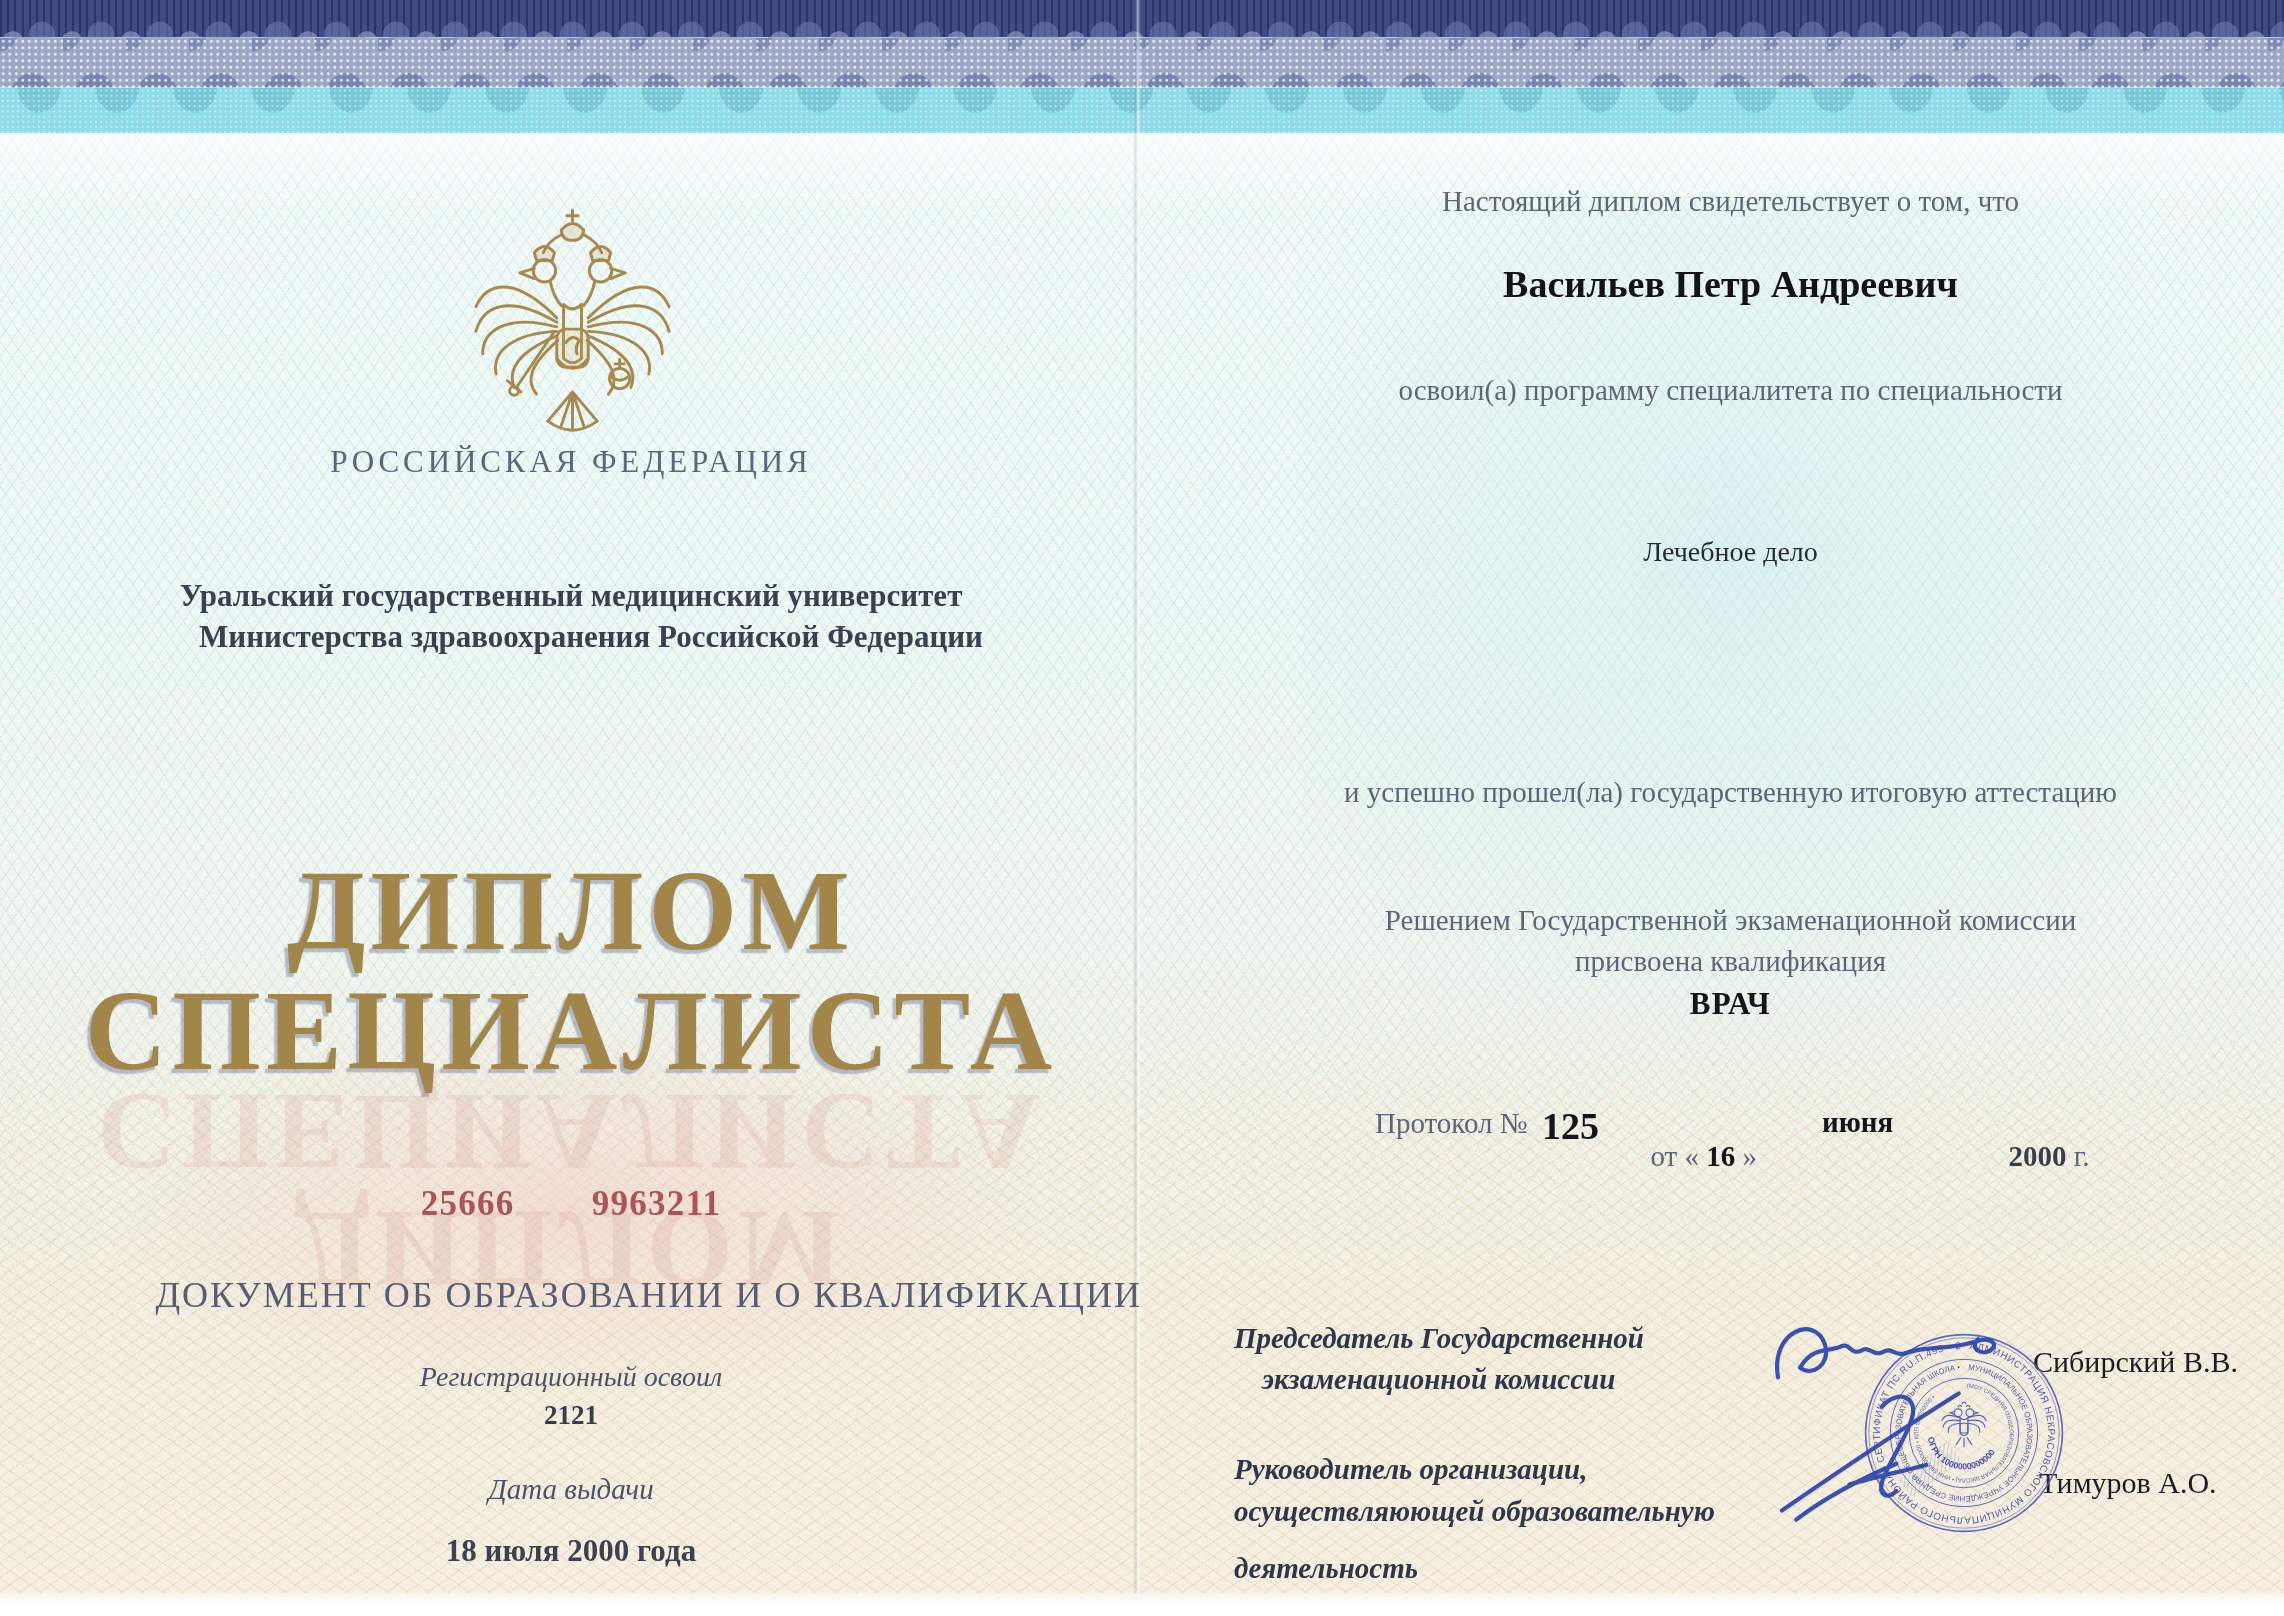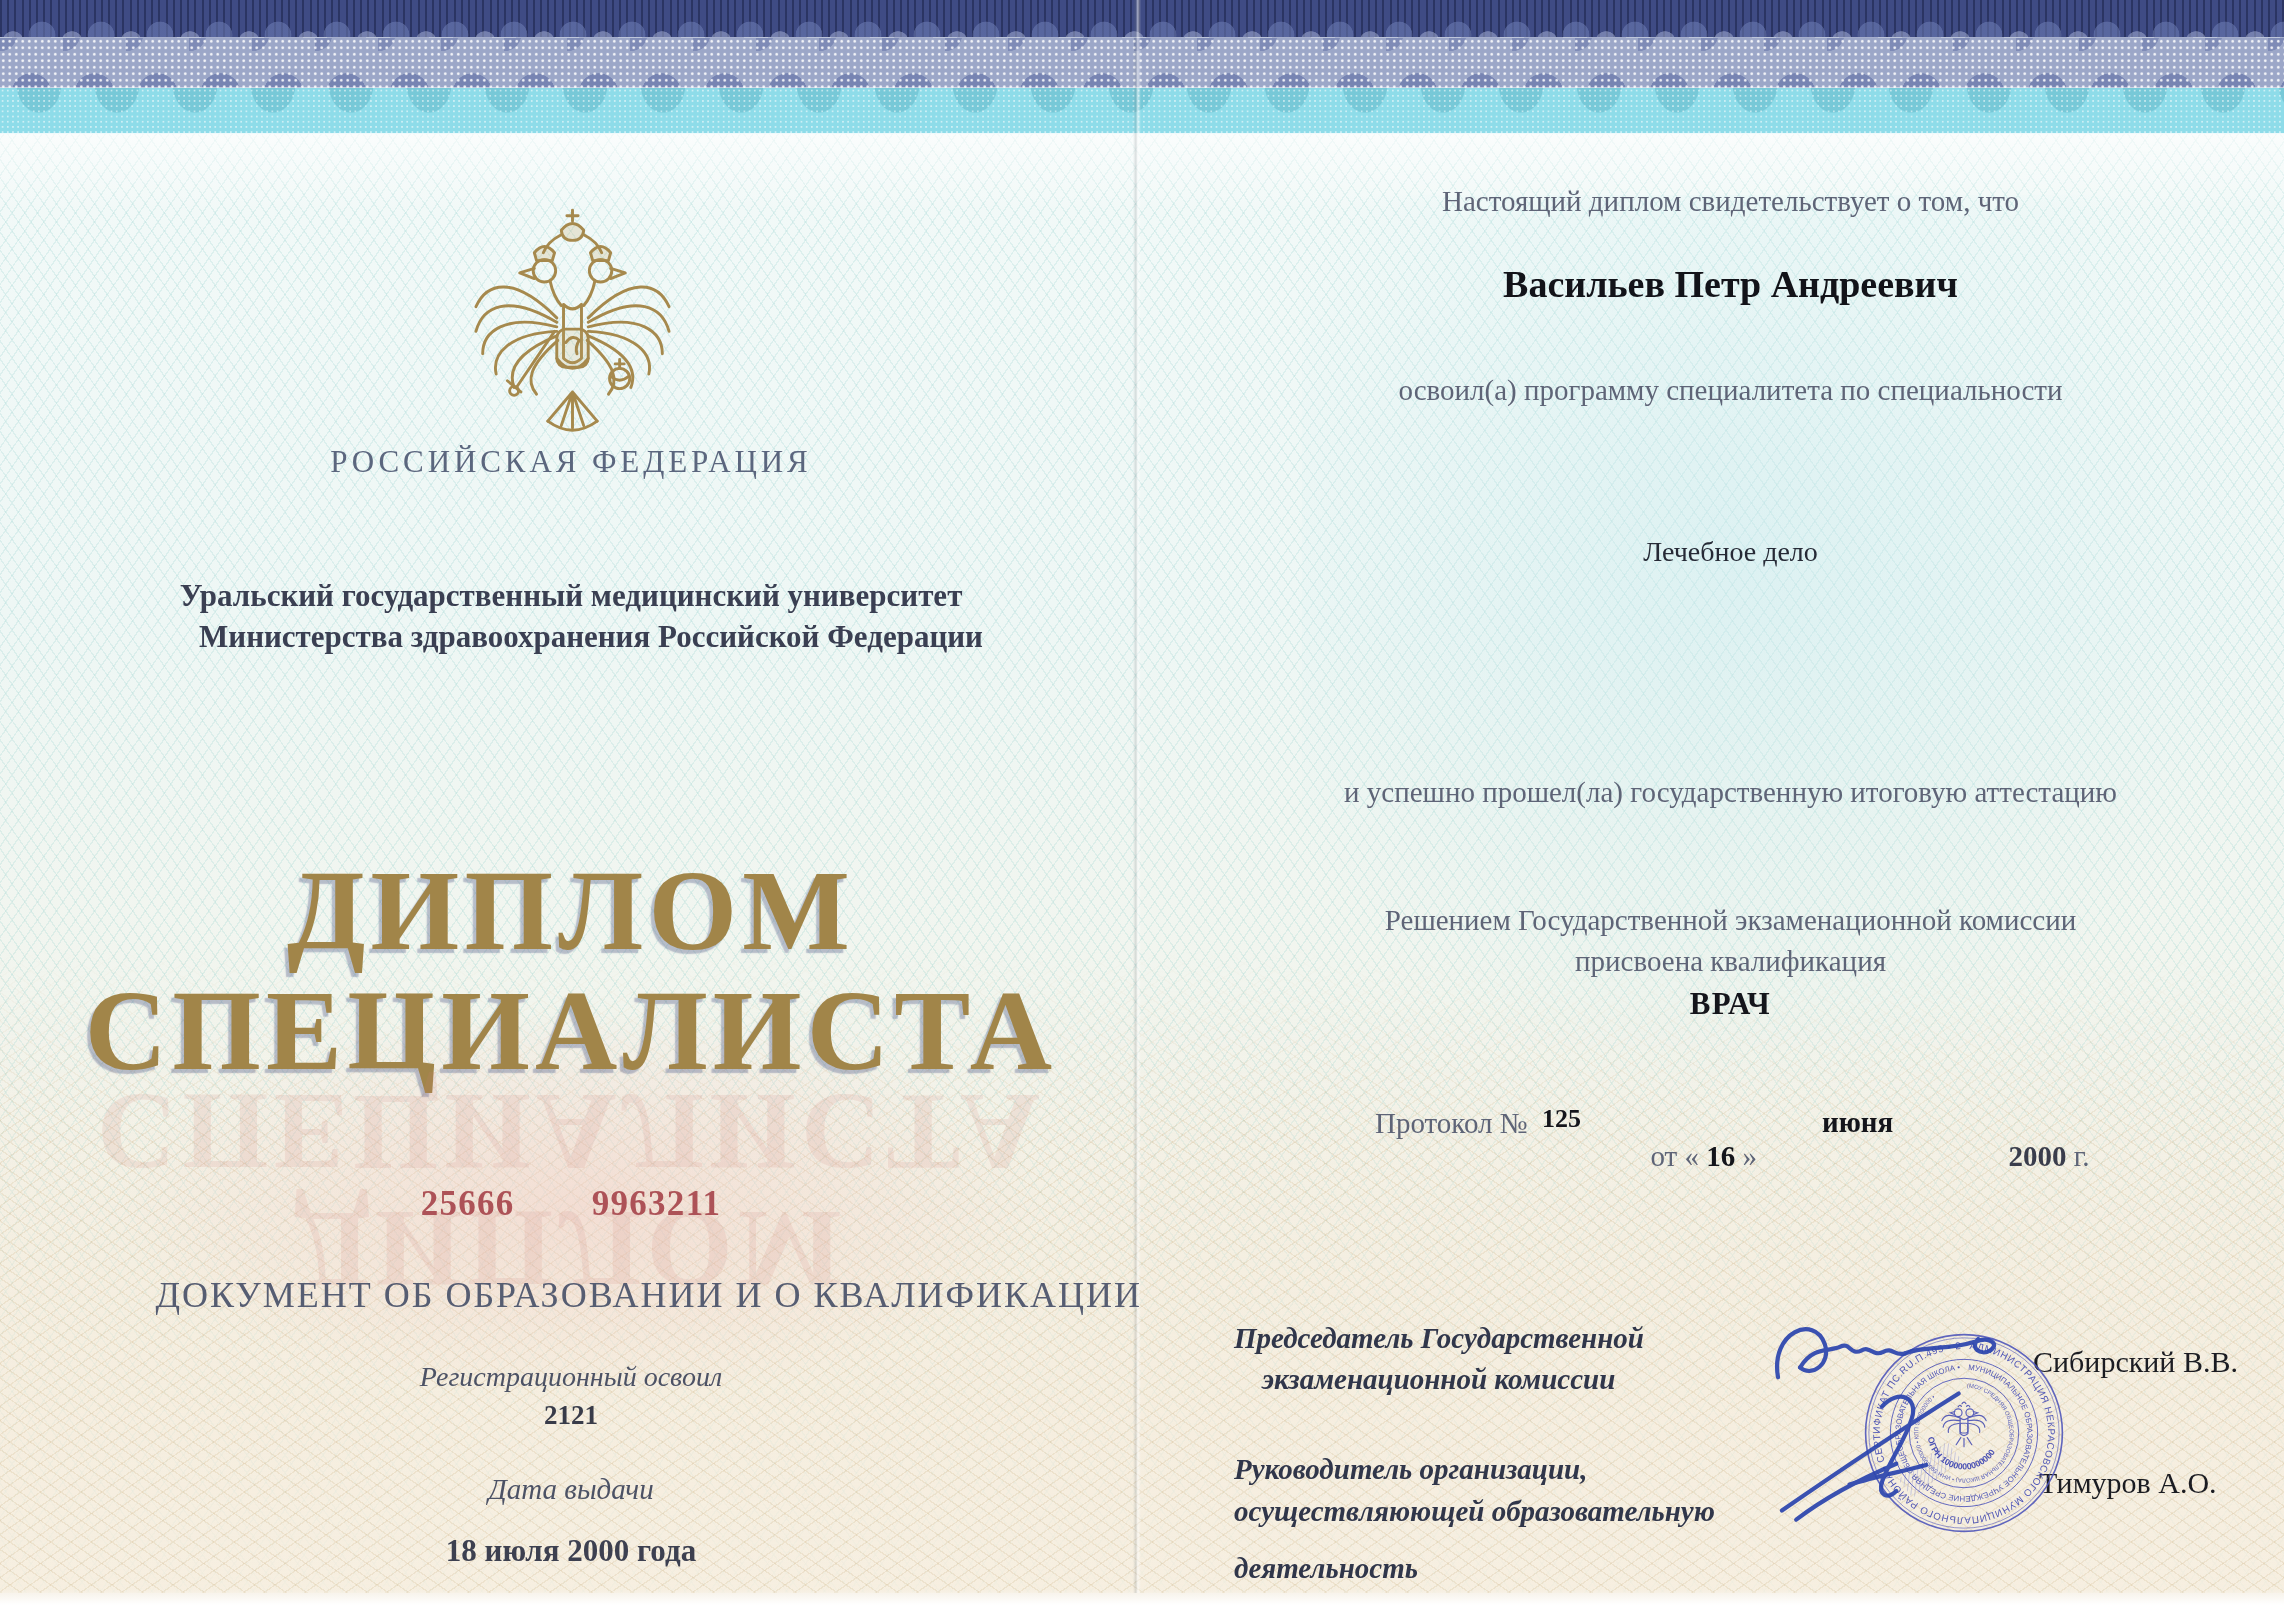--- a/index.html
+++ b/index.html
@@ -158,21 +158,21 @@
 <div class="abs c-right" style="top:536px;font-size:28px;color:#262a36;">Лечебное дело</div>
 
 <div class="abs c-right gray-line" style="top:776px;font-size:29px;">и успешно прошел(ла) государственную итоговую аттестацию</div>
 
 <div class="abs c-right gray-line" style="top:904px;font-size:29px;">Решением Государственной экзаменационной комиссии</div>
 <div class="abs c-right gray-line" style="top:945px;font-size:29px;">присвоена квалификация</div>
 
 <div class="abs c-right" style="top:986px;font-size:31px;font-weight:bold;color:#14151b;letter-spacing:1.3px;">ВРАЧ</div>
 
 <div class="abs" style="left:1375px;top:1107px;font-size:29px;color:#5e6477;">Протокол №</div>
-<div class="abs" style="left:1542px;top:1104px;font-size:26px;font-weight:bold;color:#14151b;">125</div>
+<div class="abs" style="left:1542px;top:1104px;font-size:38px;font-weight:bold;color:#14151b;">125</div>
 <div class="abs" style="left:1636px;top:1107px;font-size:29px;color:#5e6477;white-space:pre;">
   <span>от « </span><span style="font-weight:bold;color:#14151b;font-size:29px;">16</span><span> »</span>
 </div>
 <div class="abs" style="left:1822px;top:1106px;font-size:29px;font-weight:bold;color:#14151b;">июня</div>
 <div class="abs" style="left:1994px;top:1107px;font-size:29px;color:#5e6477;white-space:pre;">
   <span style="font-weight:bold;color:#3a3d4c;">2000</span><span> г.</span>
 </div>
 
 <div class="abs sig-label" style="left:1234px;top:1317px;">Председатель Государственной</div>
 <div class="abs sig-label" style="left:1234px;top:1358px;margin-left:28px;">экзаменационной комиссии</div>

